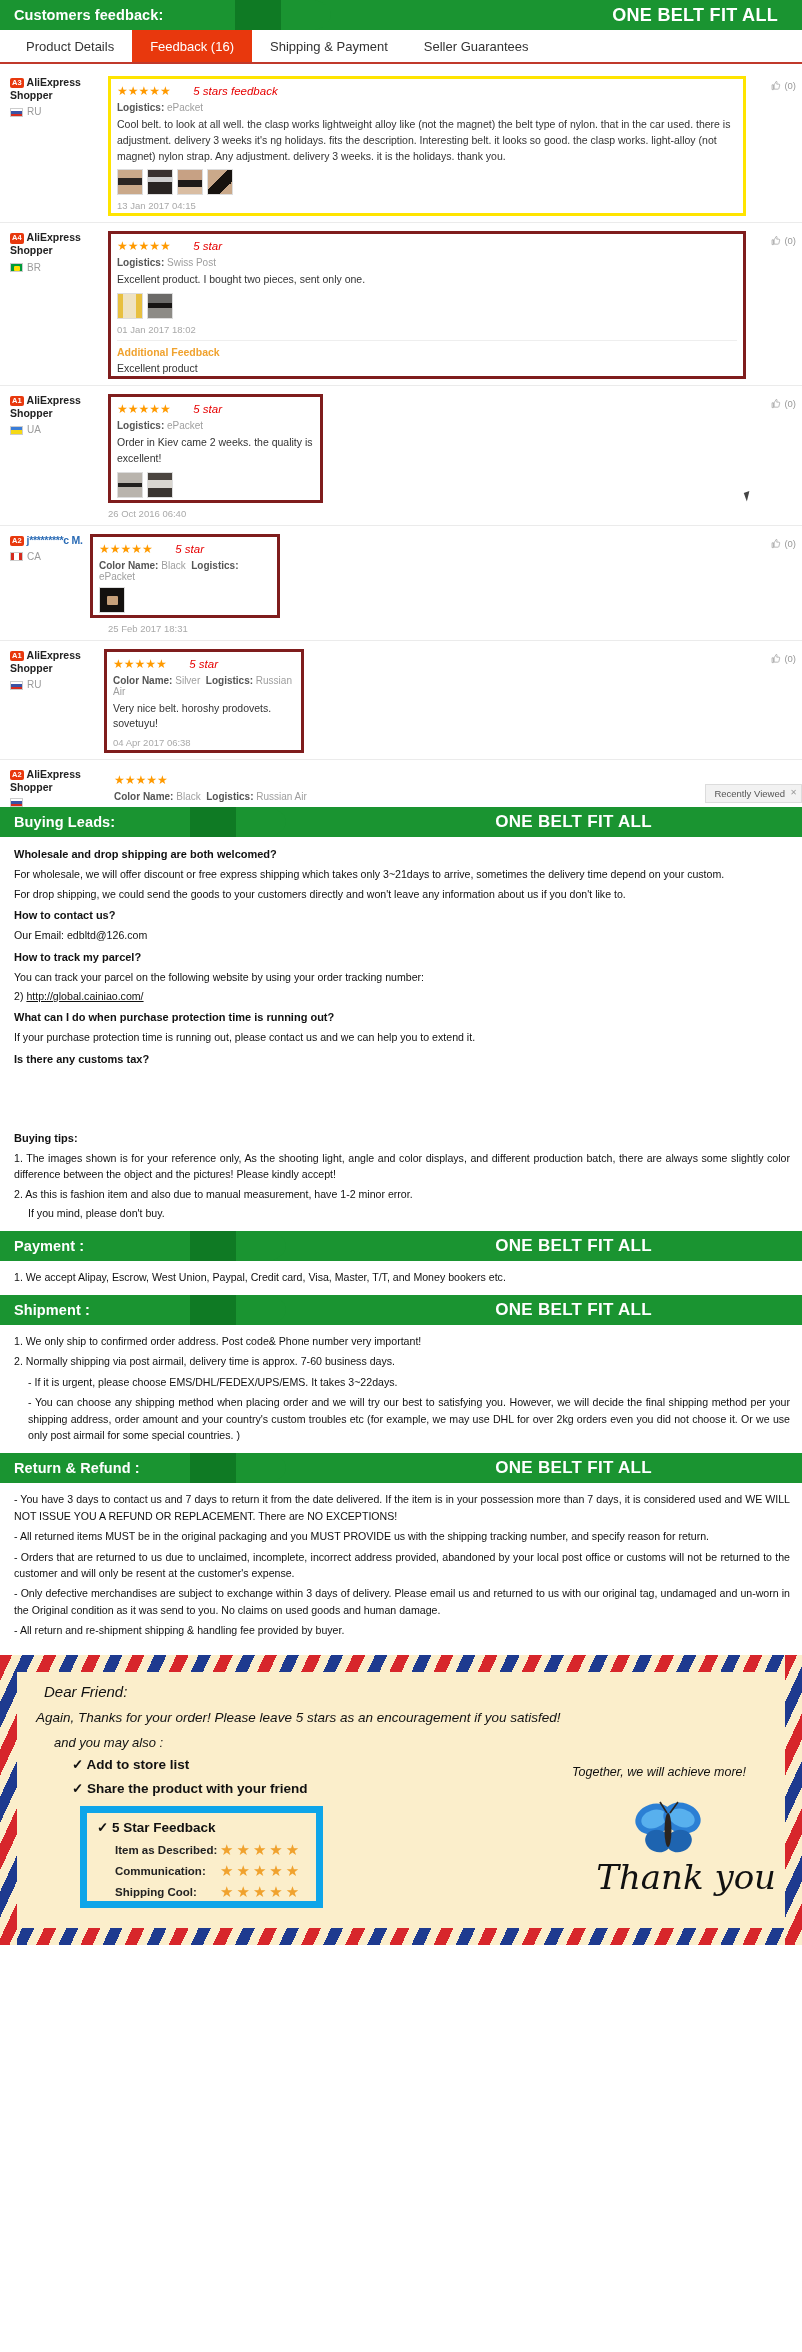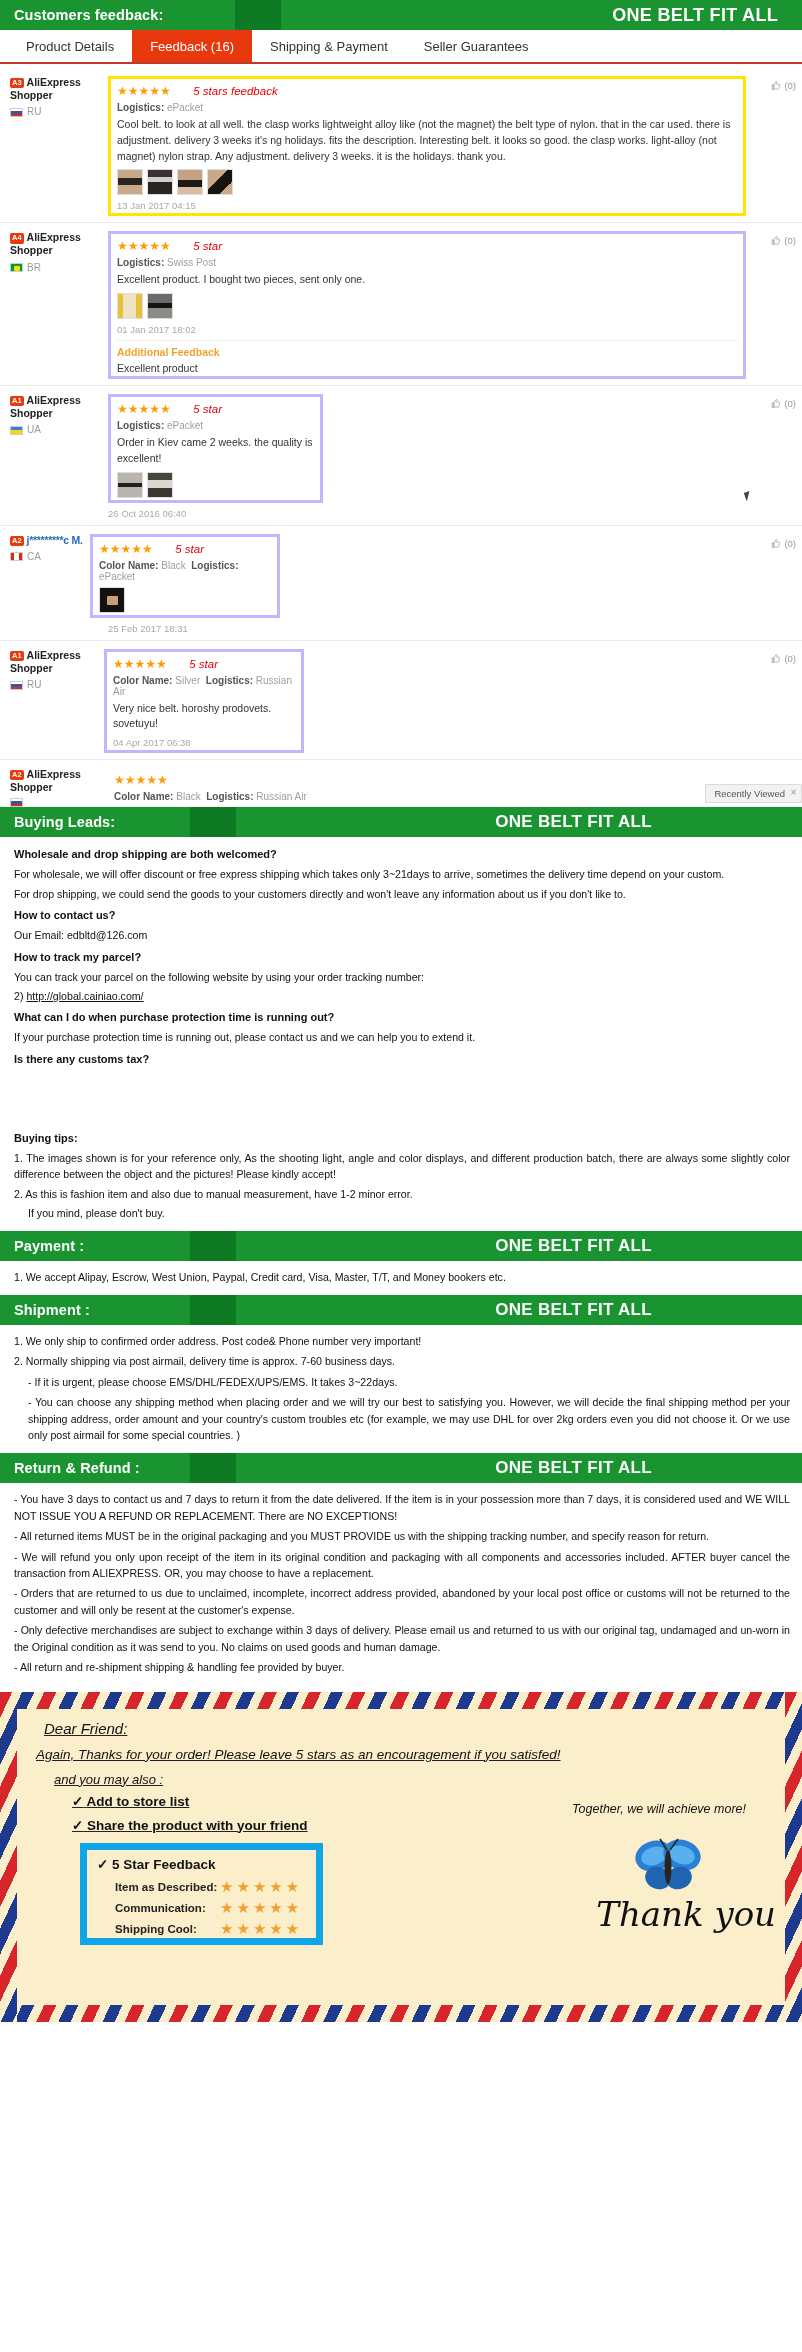--- a/index.html
+++ b/index.html
@@ -118,21 +118,21 @@
   .flag-br::after{content:"";position:absolute;left:3px;top:2px;width:6px;height:5px;background:#ffdf00;border-radius:1px;}
   .flag-ua { background: linear-gradient(to bottom,#3a7dd8 0 50%,#f5d916 50% 100%); }
   .flag-ca { background:#fff; position:relative;}
   .flag-ca::before{content:"";position:absolute;left:0;top:0;bottom:0;width:3px;background:#d52b1e;}
   .flag-ca::after{content:"";position:absolute;right:0;top:0;bottom:0;width:3px;background:#d52b1e;}
 
   .fb-body { flex:1; padding-right: 56px; position:relative; }
   .fb-inner { position:relative; padding: 2px 6px 2px 6px; }
 
   .box-yellow { border:3px solid #ffe400; }
-  .box-red { border:3px solid #c4b5fd; }
+  .box-red { border:3px solid #7f1d1d; }
 
   .stars { color:#ff9a00; font-size:12px; letter-spacing:0px; display:inline-block; }
   .rate-label {
     color:#e60000; font-style:italic; font-size:11.5px; margin-left:18px;
     font-weight:normal;
   }
   .meta { font-size:10px; color:#9e9e9e; margin-top:3px; }
   .meta b { color:#555; font-weight:bold; }
   .ftext { font-size:10.5px; color:#333; line-height:1.5; margin-top:4px; }
   .fimgs { display:flex; gap:4px; margin-top:5px; }
@@ -444,27 +444,26 @@
   </div>
 
   <div class="banner small">
     <span class="btitle">Return &amp; Refund :</span>
     <span class="arrow" style="left:190px;"></span>
     <span class="bright" style="padding-right:150px;">ONE BELT FIT ALL</span>
   </div>
   <div class="info sec-list">
     <p>- You have 3 days to contact us and 7 days to return it from the date delivered. If the item is in your possession more than 7 days, it is considered used and WE WILL NOT ISSUE YOU A REFUND OR REPLACEMENT. There are NO EXCEPTIONS!</p>
     <p>- All returned items MUST be in the original packaging and you MUST PROVIDE us with the shipping tracking number, and specify reason for return.</p>
-    <p>- We will refund you only upon receipt of the item in its original condition and packaging with all components and accessories included. AFTER buyer cancel the transaction from ALIEXPRESS. OR, you may choose to have a replacement.</p>
     <p>- Orders that are returned to us due to unclaimed, incomplete, incorrect address provided, abandoned by your local post office or customs will not be returned to the customer and will only be resent at the customer's expense.</p>
     <p>- Only defective merchandises are subject to exchange within 3 days of delivery. Please email us and returned to us with our original tag, undamaged and un-worn in the Original condition as it was send to you. No claims on used goods and human damage.</p>
     <p>- All return and re-shipment shipping &amp; handling fee provided by buyer.</p>
   </div>
 
-  <div style="position:relative;margin-top:6px;background:#fbeecb;padding:14px 0 0 0;overflow:hidden;height:330px;text-decoration:underline;">
+  <div style="position:relative;margin-top:6px;background:#fbeecb;padding:14px 0 0 0;overflow:hidden;height:290px;">
 
     <div style="position:absolute;top:0;left:0;right:0;height:17px;background:repeating-linear-gradient(115deg,#d7262b 0 11px,#fbeecb 11px 20px,#1e3a8f 20px 31px,#fbeecb 31px 40px);"></div>
     <div style="position:absolute;bottom:0;left:0;right:0;height:17px;background:repeating-linear-gradient(115deg,#d7262b 0 11px,#fbeecb 11px 20px,#1e3a8f 20px 31px,#fbeecb 31px 40px);"></div>
     <div style="position:absolute;top:0;bottom:0;left:0;width:17px;background:repeating-linear-gradient(115deg,#d7262b 0 11px,#fbeecb 11px 20px,#1e3a8f 20px 31px,#fbeecb 31px 40px);"></div>
     <div style="position:absolute;top:0;bottom:0;right:0;width:17px;background:repeating-linear-gradient(115deg,#d7262b 0 11px,#fbeecb 11px 20px,#1e3a8f 20px 31px,#fbeecb 31px 40px);"></div>
 
     <div style="position:relative;padding:10px 30px 0 30px;z-index:3;">
       <div style="font-style:italic;font-size:15px;color:#111;margin:4px 0 10px 14px;">Dear Friend:</div>
       <div style="font-style:italic;font-size:13.5px;color:#111;margin:0 0 10px 6px;">Again, Thanks for your order! Please leave 5 stars as an encouragement if you satisfed!</div>
       <div style="font-style:italic;font-size:13px;color:#111;margin:0 0 6px 24px;">and you may also :</div>

